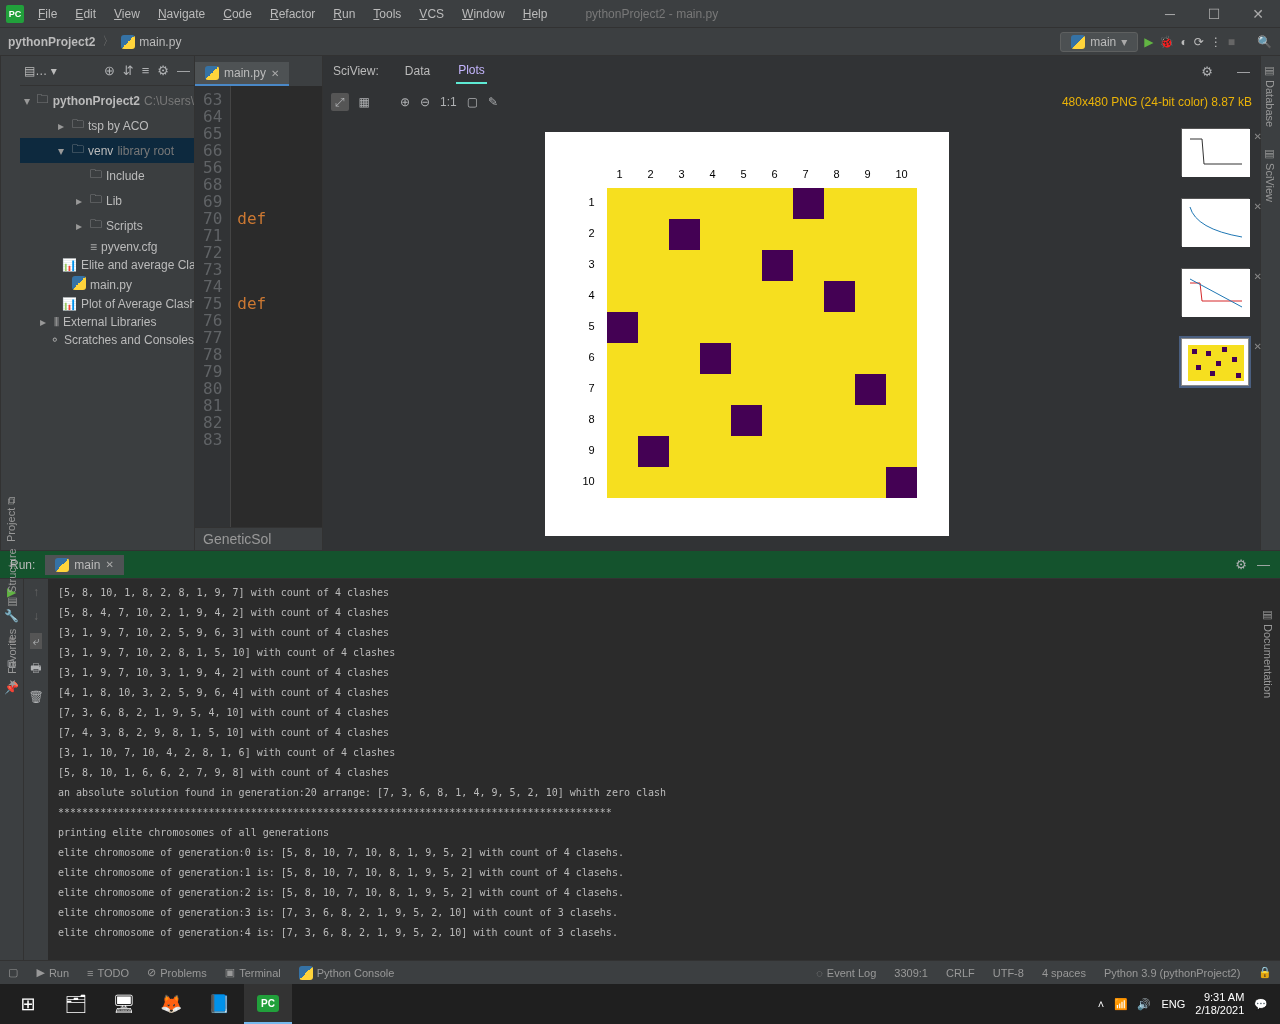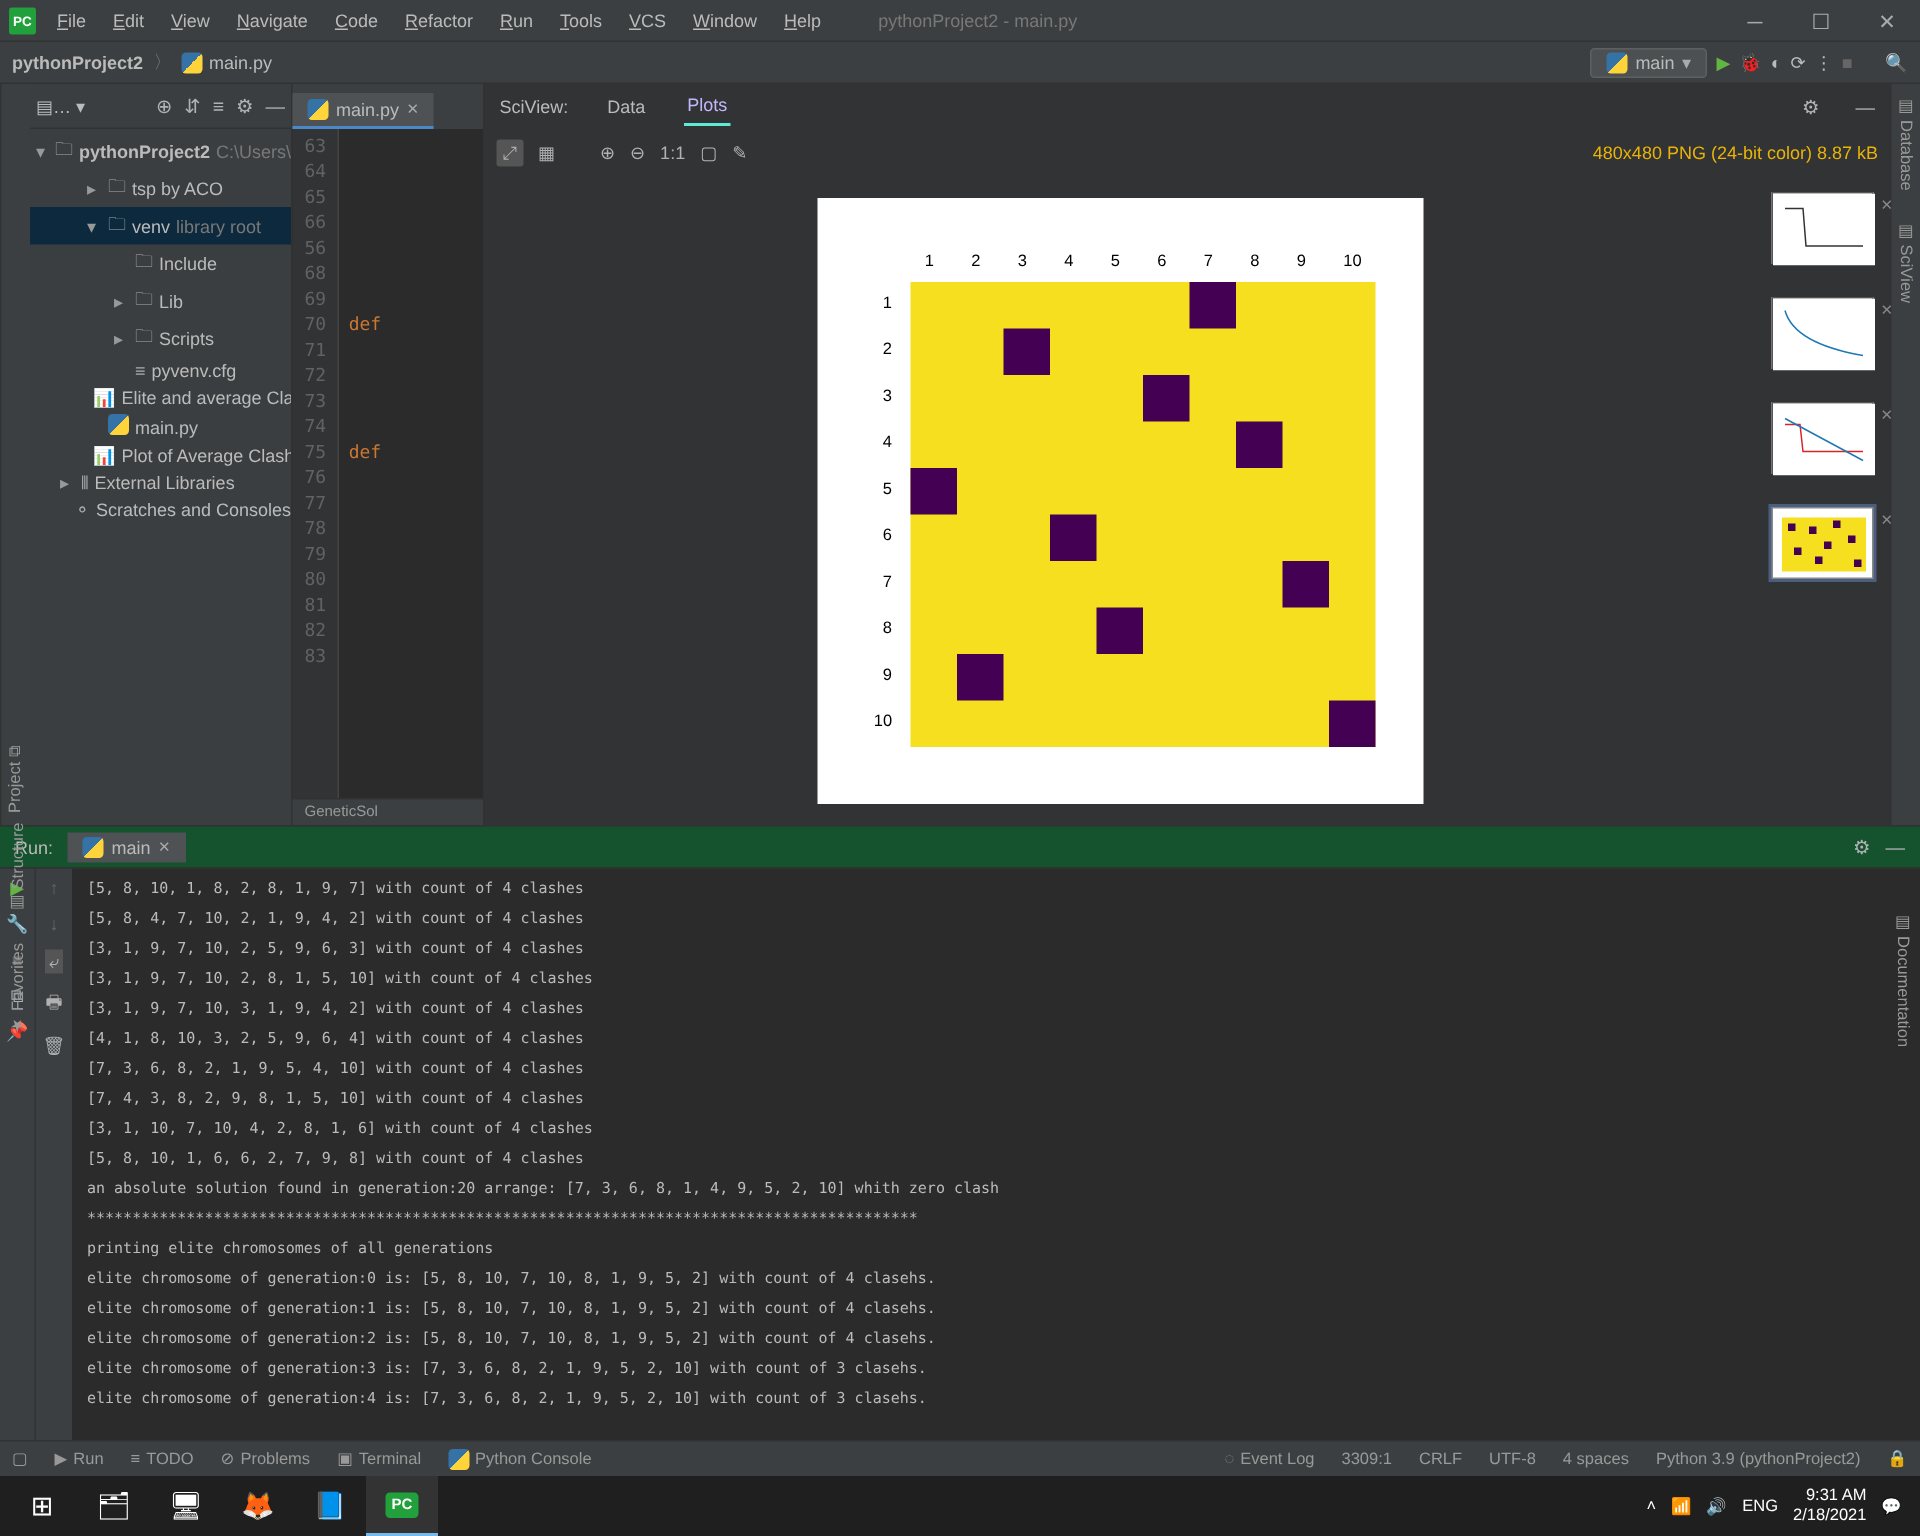--- a/index.html
+++ b/index.html
@@ -25,21 +25,21 @@
 .pt-toolbar { height:30px; display:flex; align-items:center; padding:0 4px; border-bottom:1px solid #323232; gap:8px; }
 .tree { padding: 2px 0; font-size:12px; }
 .tree-row { display:flex; align-items:center; padding:2px 0 2px 4px; gap:4px; white-space:nowrap; }
 .tree-row.sel { background:#0d293e; }
 .indent1 { padding-left: 20px; } .indent2 { padding-left: 38px; } .indent3 { padding-left: 56px; }
 .chev { width:10px; color:#999; }
 .folder-icon { color:#aaa; }
 .editor { width: 128px; background:#2b2b2b; border-right:1px solid #323232; display:flex; flex-direction:column; }
 .tab-row { height:30px; background:#3c3f41; display:flex; align-items:flex-end; }
 .file-tab { background:#4e5254; padding:4px 10px; display:flex; align-items:center; gap:5px; border-bottom:2px solid #4a88c7; font-size:12px; }
-.gutter-code { flex:1; display:flex; overflow:hidden; font-family:Consolas,monospace; font-size:12px; }
+.gutter-code { flex:1; display:flex; overflow:hidden; font-family:Consolas,monospace; font-size:16px; }
 .gutter { background:#313335; color:#606366; padding:4px 8px; text-align:right; border-right:1px solid #444; }
 .gutter div { height:17px; }
 .code { padding:4px 6px; color:#a9b7c6; position:relative; }
 .code .kw { color:#cc7832; }
 .code-line { height:17px; }
 .sciview { flex:1; background:#313335; display:flex; flex-direction:column; }
 .sv-tabs { height:30px; display:flex; align-items:center; padding:0 10px; gap:24px; color:#bbb; }
 .sv-tab { padding:5px 2px; }
 .sv-tab.active { border-bottom:2px solid #5eead4; color:#c4b5fd; }
 .sv-toolbar { height:32px; display:flex; align-items:center; padding:0 8px; gap:10px; color:#afb1b3; }
@@ -256,21 +256,21 @@
           <div class="code-line"></div>
           <div class="code-line"></div>
           <div class="code-line"></div>
           <div class="code-line"></div>
           <div class="code-line"></div>
           <div class="code-line"></div>
           <div class="code-line"></div>
           <div class="code-line"></div>
         </div>
     </div>
-    <div style="background:#3c3f41;padding:3px 8px;color:#999;font-size:10px;border-top:1px solid #323232">GeneticSol</div>
+    <div style="background:#3c3f41;padding:3px 8px;color:#999;font-size:14px;border-top:1px solid #323232">GeneticSol</div>
   </div>
 
   <div class="sciview">
     <div class="sv-tabs">
       <span>SciView:</span>
       <span class="sv-tab">Data</span>
       <span class="sv-tab active">Plots</span>
       <span style="flex:1"></span>
       <span class="gear-icon">⚙</span>
       <span class="tool-icon">—</span>

